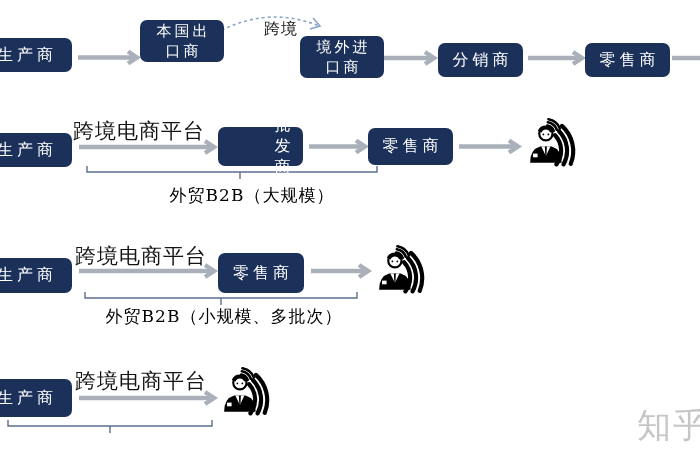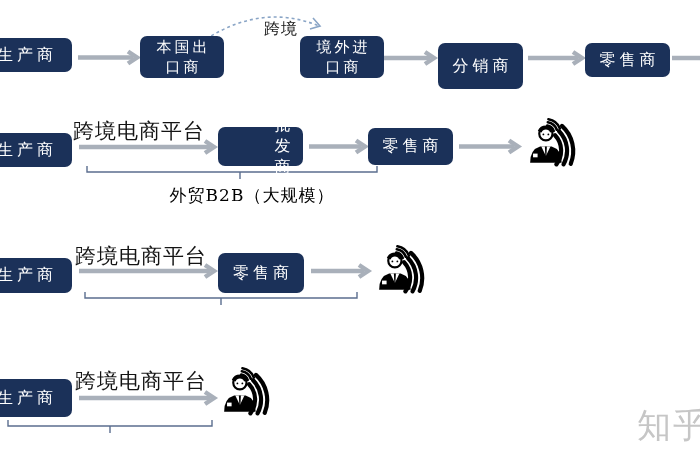--- a/index.html
+++ b/index.html
@@ -96,43 +96,44 @@
       <path d="M313,18 L320,26 L310,29"></path>
     </g>
     <g stroke="#5b6e8f" stroke-width="1.4" fill="none">
       <path d="M87,166 L87,172 L377,172 L377,166 M240,172 L240,179"></path>
       <path d="M85,292 L85,298 L357,298 L357,292 M221,298 L221,305"></path>
       <path d="M8,420 L8,426 L212,426 L212,420 M110,426 L110,433"></path>
     </g>
   </svg>
 
   <div class="box" style="left:-22px;top:38px;width:94px;height:34px;">生产商</div>
-  <div class="box two-line" style="left:140px;top:36px;width:84px;height:42px;">本国出
+  <div class="box two-line" style="left:140px;top:20px;width:84px;height:42px;">本国出
 口商</div>
   <div class="flow-label small-label" style="left:257px;top:19px;">跨境</div>
   <div class="box two-line" style="left:300px;top:36px;width:84px;height:42px;font-family:Liberation Serif, serif;">境外进
 口商</div>
-  <div class="box" style="left:438px;top:43px;width:85px;height:46px;">分销商</div>
+  <div class="box" style="left:438px;top:43px;width:85px;height:34px;">分销商</div>
   <div class="box" style="left:585px;top:43px;width:85px;height:34px;">零售商</div>
 
   <div class="box" style="left:-22px;top:133px;width:94px;height:34px;">生产商</div>
   <div class="flow-label" style="left:139px;top:117px;">跨境电商平台</div>
   <div class="box" style="left:218px;top:127px;width:85px;height:39px;padding-left:48px;">批发商</div>
   <div class="box" style="left:368px;top:128px;width:85px;height:37px;">零售商</div>
   <svg class="consumer-icon" style="left:526px;top:117px;" width="53" height="50">
     <use href="#consumer"></use>
   </svg>
   <div class="bracket-label" style="left:252px;top:184px;">外贸B2B（大规模）</div>
 
   <div class="box" style="left:-22px;top:258px;width:94px;height:35px;">生产商</div>
   <div class="flow-label" style="left:141px;top:242px;">跨境电商平台</div>
   <div class="box" style="left:218px;top:253px;width:86px;height:40px;">零售商</div>
   <svg class="consumer-icon" style="left:375px;top:244px;" width="53" height="50">
     <use href="#consumer"></use>
   </svg>
+  <div class="bracket-label" style="left:224px;top:305px;">外贸B2B（小规模、多批次）</div>
 
   <div class="box" style="left:-22px;top:379px;width:94px;height:38px;">生产商</div>
   <div class="flow-label" style="left:141px;top:367px;">跨境电商平台</div>
   <svg class="consumer-icon" style="left:220px;top:366px;" width="53" height="50">
     <use href="#consumer"></use>
   </svg>
 
   <div class="watermark" style="left:637px;top:403px;">知乎</div>
 </div>
 

